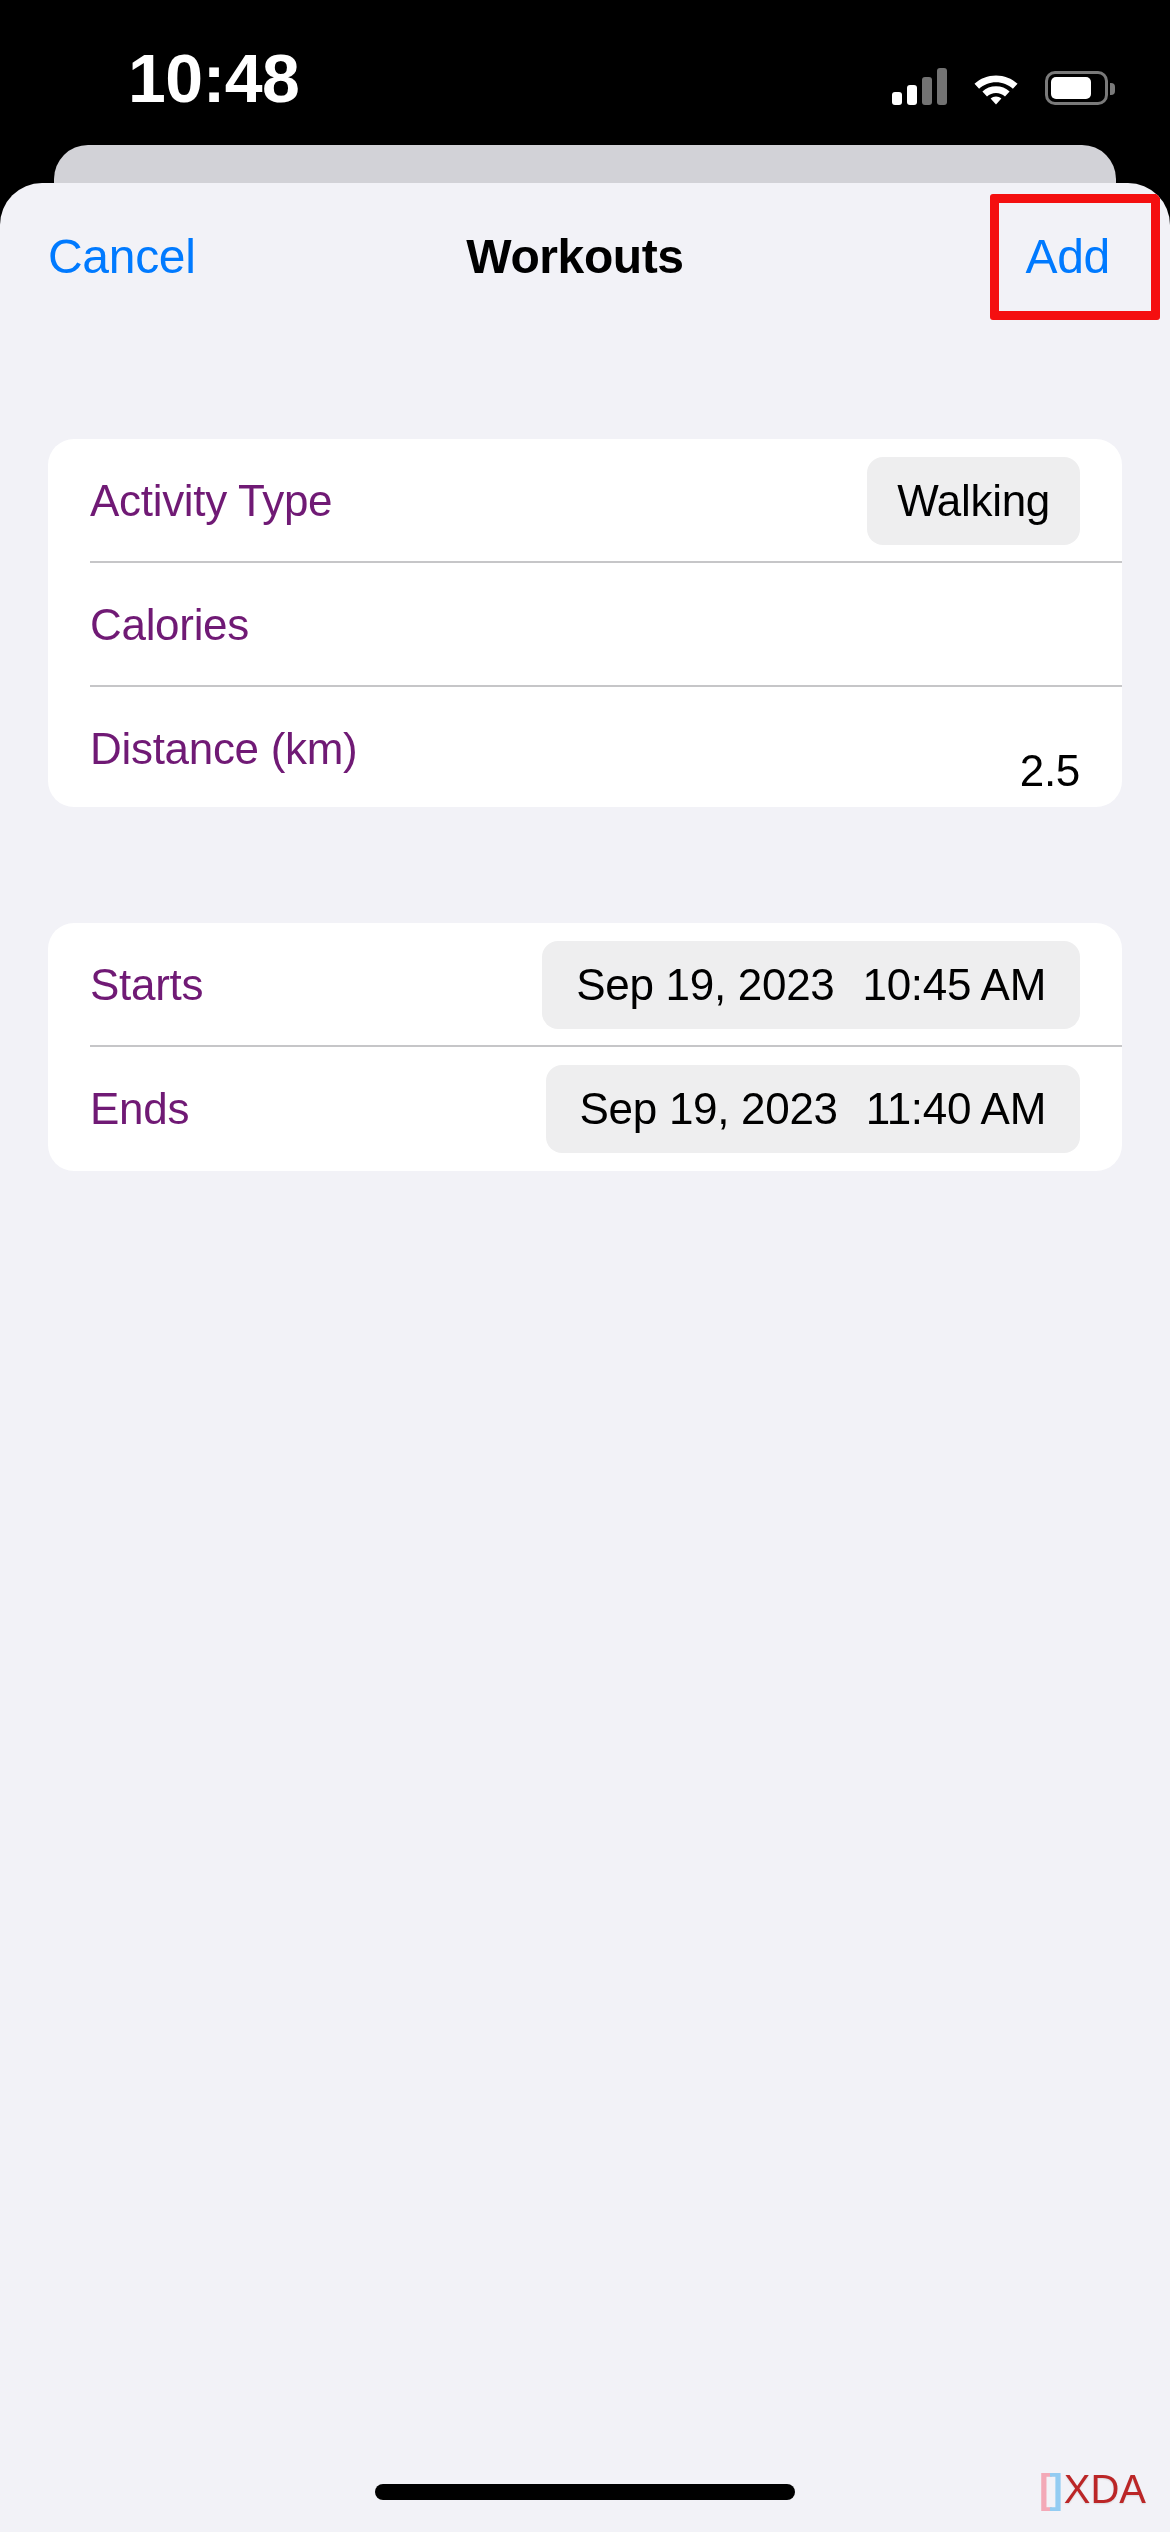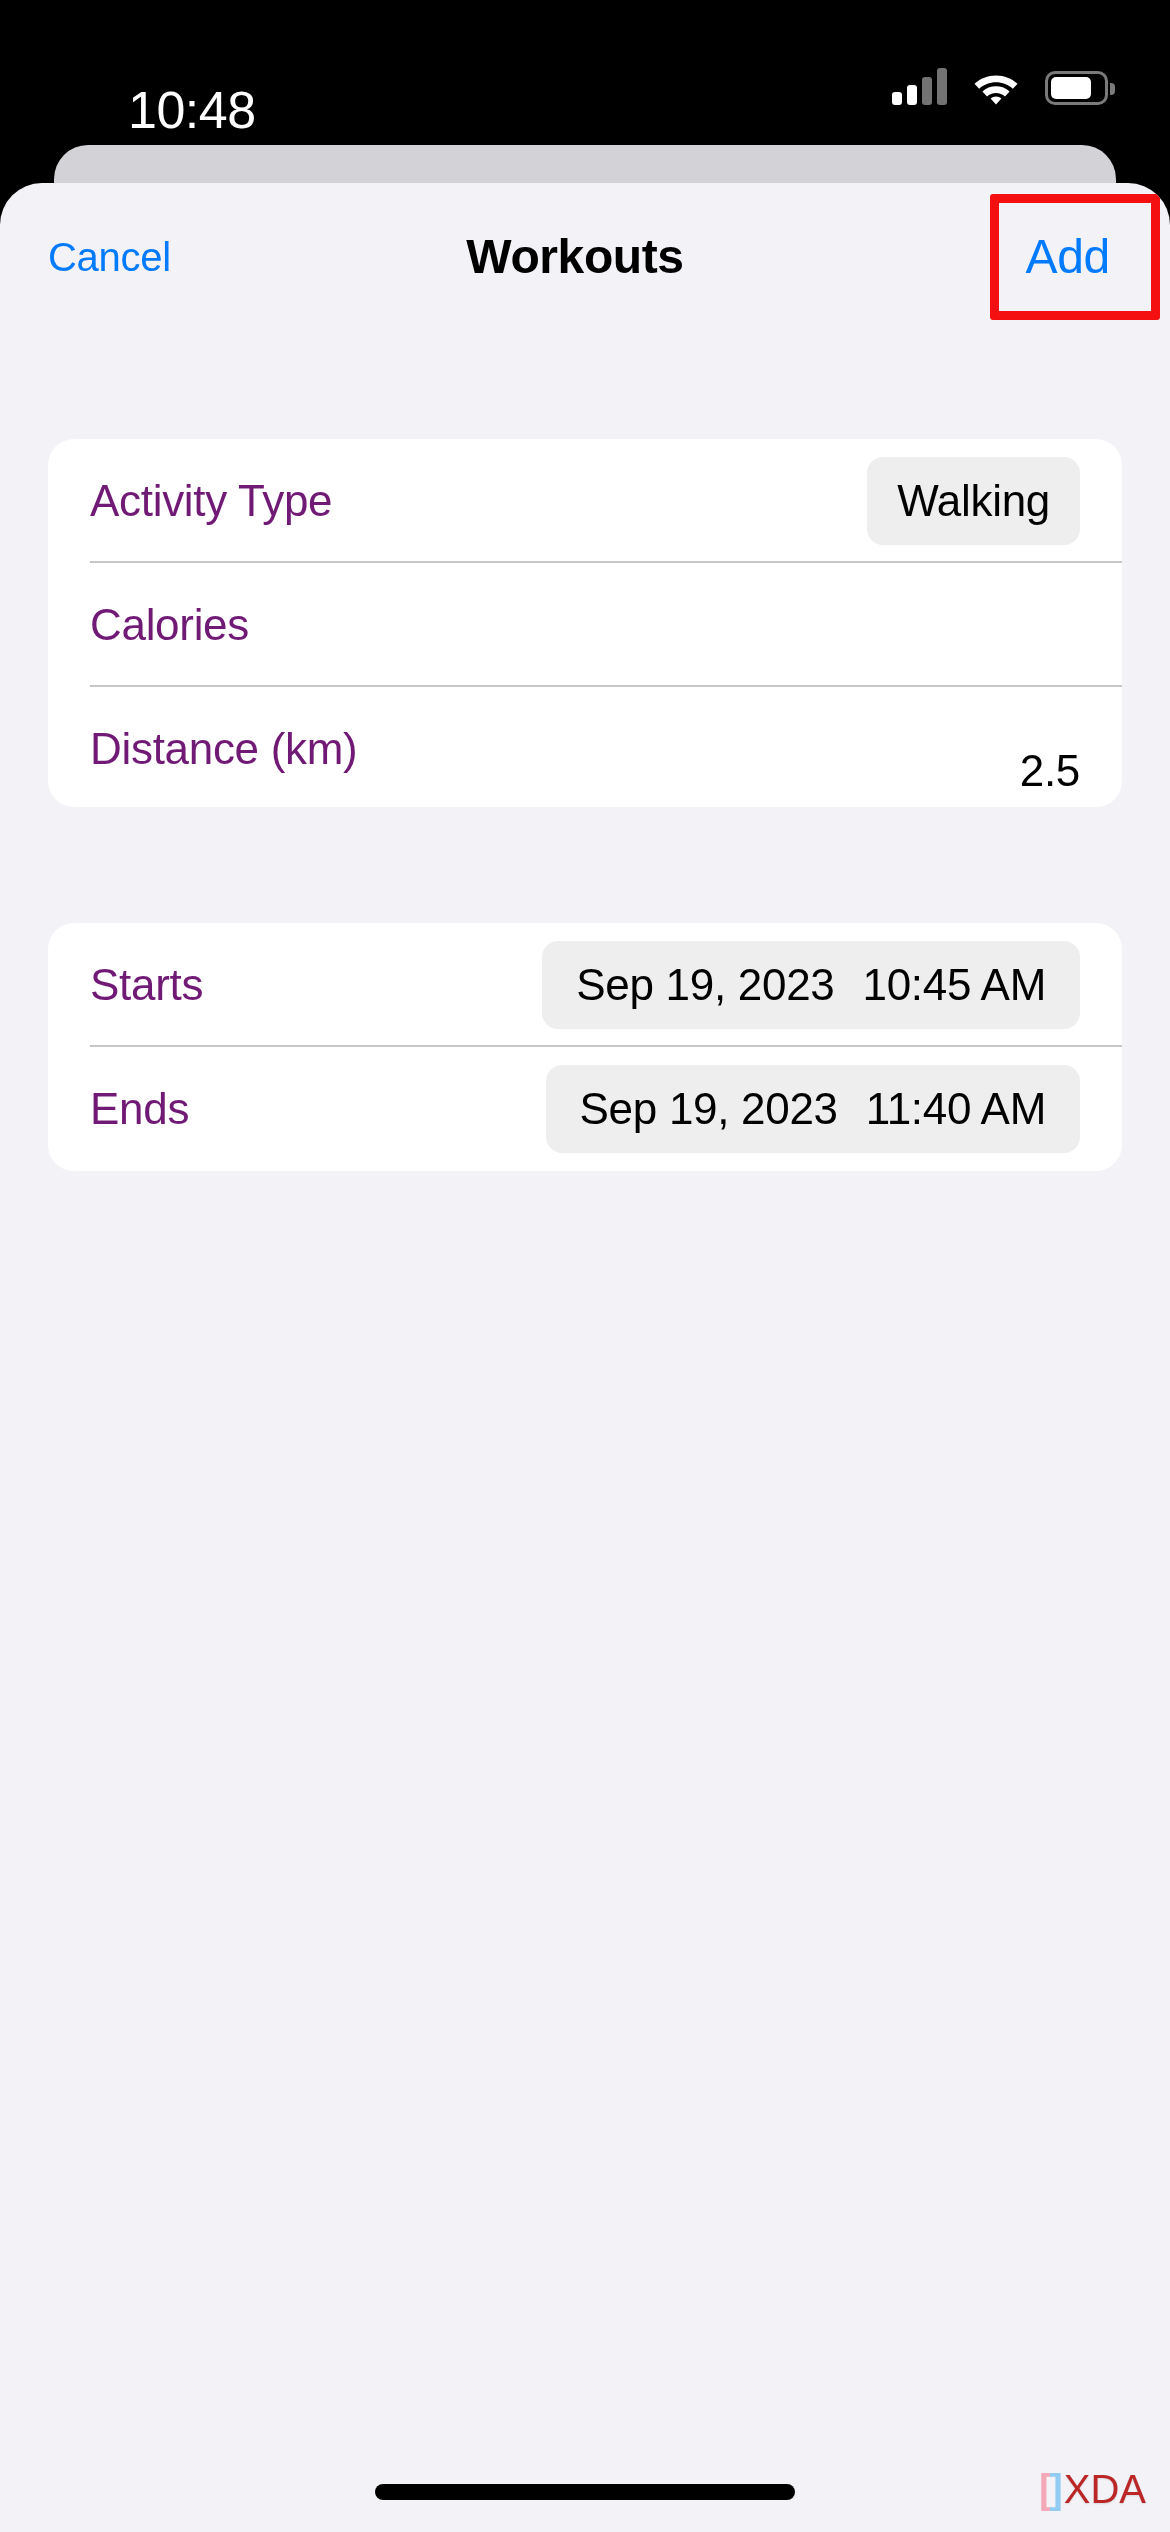--- a/index.html
+++ b/index.html
@@ -23,25 +23,24 @@
   
   #status-bar {
     position:absolute;
     top:0; left:0;
     width:1170px; height:160px;
     color:#ffffff;
   }
   #status-time {
     position:absolute;
     left:128px; top:48px;
-    font-size:52px;
-    font-weight:normal;
+    font-size:68px;
+    font-weight:bold;
     letter-spacing:-0.5px;
     line-height:60px;
-    margin-top:32px;
   }
   #status-icons {
     position:absolute;
     right:55px; top:53px;
     display:flex;
     align-items:flex-end;
     gap:25px;
     height:52px;
   }
 
@@ -98,21 +97,21 @@
 
   
   #nav-bar {
     position:relative;
     width:1170px;
     height:150px;
   }
   #nav-cancel {
     position:absolute;
     left:48px; top:44px;
-    font-size:40px;
+    font-size:48px;
     color:#007aff;
     line-height:60px;
     letter-spacing:-0.3px;
   }
   #nav-title {
     position:absolute;
     left:0; top:44px;
     width:1150px;
     text-align:center;
     font-size:48px;

